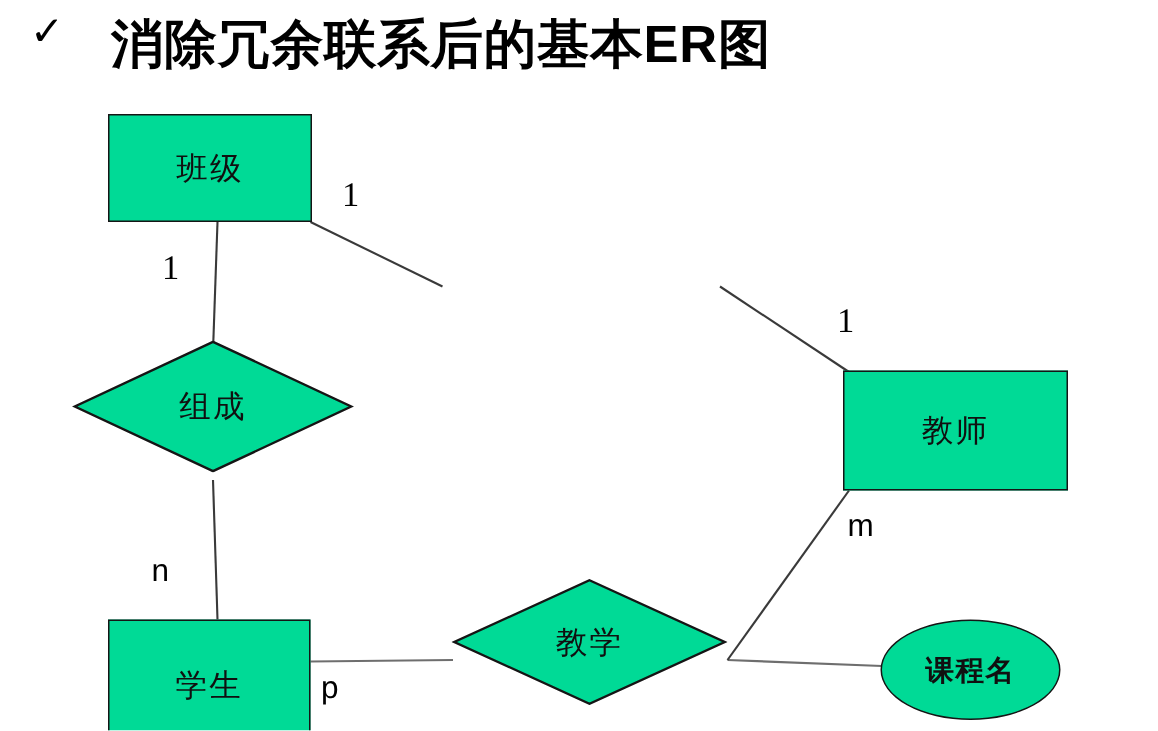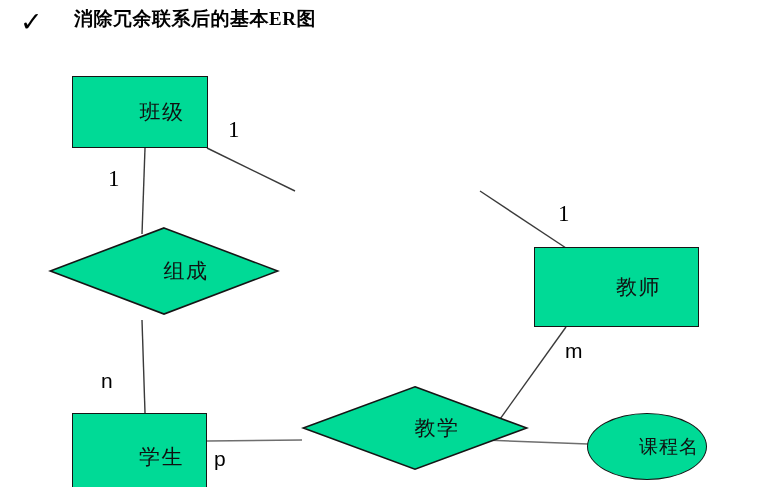--- a/index.html
+++ b/index.html
@@ -11,25 +11,25 @@
   .stage{
     position:relative;width:772px;height:487px;background:#ffffff;
     font-family:"Liberation Sans", sans-serif;overflow:hidden;
   }
   .title-row{position:absolute;left:0;top:4px;width:772px;height:40px;}
   .check{
     position:absolute;left:20px;top:2px;font-size:27px;font-weight:bold;color:#000;
     font-family:"DejaVu Sans", sans-serif;
   }
   .title{
-    position:absolute;left:74px;top:2px;font-size:19px;font-weight:bold;color:#000;
-    letter-spacing:0.5px;white-space:nowrap;font-family:Liberation Serif, serif;
+    position:absolute;left:74px;top:2px;font-size:35px;font-weight:bold;color:#000;
+    letter-spacing:0.5px;white-space:nowrap;
   }
   svg.wires{position:absolute;left:0;top:0;z-index:1;}
-  .node{position:absolute;z-index:2;display:flex;align-items:center;justify-content:center;padding-left:44px;}
+  .node{position:absolute;z-index:2;display:flex;align-items:center;justify-content:center;}
   .entity{
     background:var(--fill);border:1.6px solid var(--border);box-sizing:border-box;
   }
   .diamond{background:transparent;}
   .diamond svg{position:absolute;left:0;top:0;width:100%;height:100%;}
   .diamond .node-label{position:relative;}
   .attribute{
     background:var(--fill);border:1.6px solid var(--border);border-radius:50%;box-sizing:border-box;
   }
   .node-label{
@@ -62,21 +62,21 @@
     <line class="wire" x1="480" y1="191" x2="566" y2="248"></line>
     <line class="wire-gray" x1="207" y1="441" x2="302" y2="440"></line>
     <line class="wire-gray" x1="485" y1="440" x2="588" y2="444"></line>
     <line class="wire" x1="485" y1="440" x2="566" y2="327"></line>
   </svg>
 
   <div class="node entity" style="left:72px;top:76px;width:136px;height:72px;">
     <span class="node-label">班级</span>
   </div>
 
-  <div class="node entity" style="left:534px;top:247px;width:165px;height:80px;">
+  <div class="node entity" style="left:562px;top:247px;width:150px;height:80px;">
     <span class="node-label">教师</span>
   </div>
 
   <div class="node entity" style="left:72px;top:413px;width:135px;height:88px;">
     <span class="node-label">学生</span>
   </div>
 
 
   <div class="node diamond" style="left:48px;top:227px;width:188px;height:88px;">
     <svg viewBox="0 0 100 100" preserveAspectRatio="none">
@@ -85,21 +85,21 @@
     <span class="node-label">组成</span>
   </div>
 
   <div class="node diamond" style="left:301px;top:386px;width:184px;height:84px;">
     <svg viewBox="0 0 100 100" preserveAspectRatio="none">
       <polygon class="dshape" points="50,1 99,50 50,99 1,50"></polygon>
     </svg>
     <span class="node-label">教学</span>
   </div>
 
-  <div class="node attribute" style="left:587px;top:413px;width:120px;height:67px;">
+  <div class="node attribute" style="left:587px;top:413px;width:120px;height:67px;font-weight:bold;">
     <span class="node-label" style="font-size:19px;letter-spacing:1px;">课程名</span>
   </div>
 
   <span class="card card-num" style="left:228px;top:117px;">1</span>
   <span class="card card-num" style="left:108px;top:166px;">1</span>
   <span class="card card-num" style="left:558px;top:201px;">1</span>
   <span class="card card-letter" style="left:101px;top:369px;">n</span>
   <span class="card card-letter" style="left:214px;top:447px;">p</span>
   <span class="card card-letter" style="left:565px;top:339px;">m</span>
 

